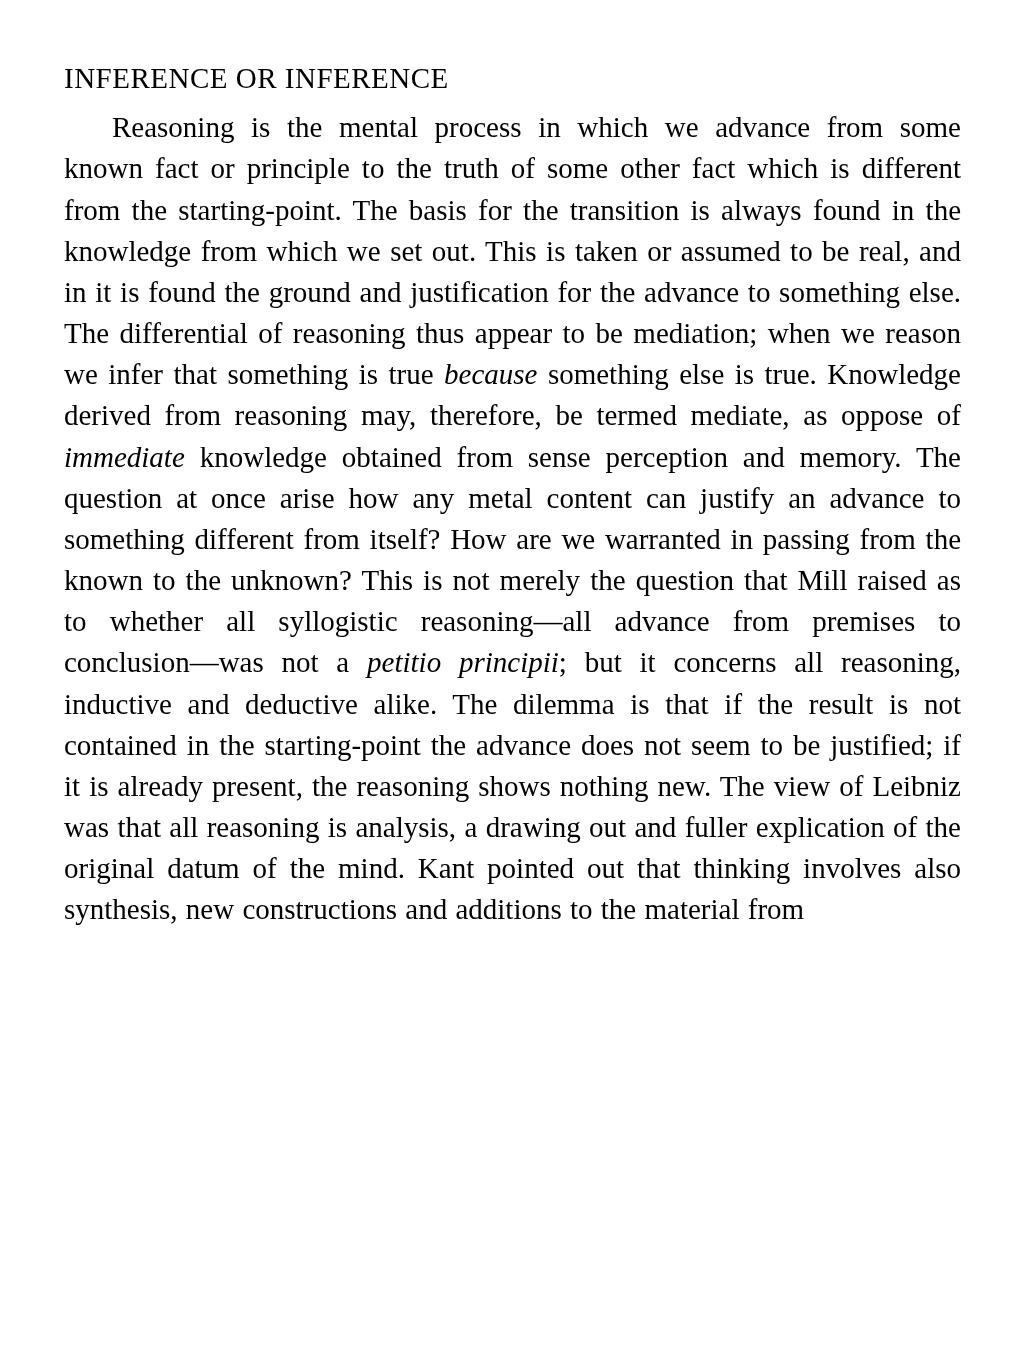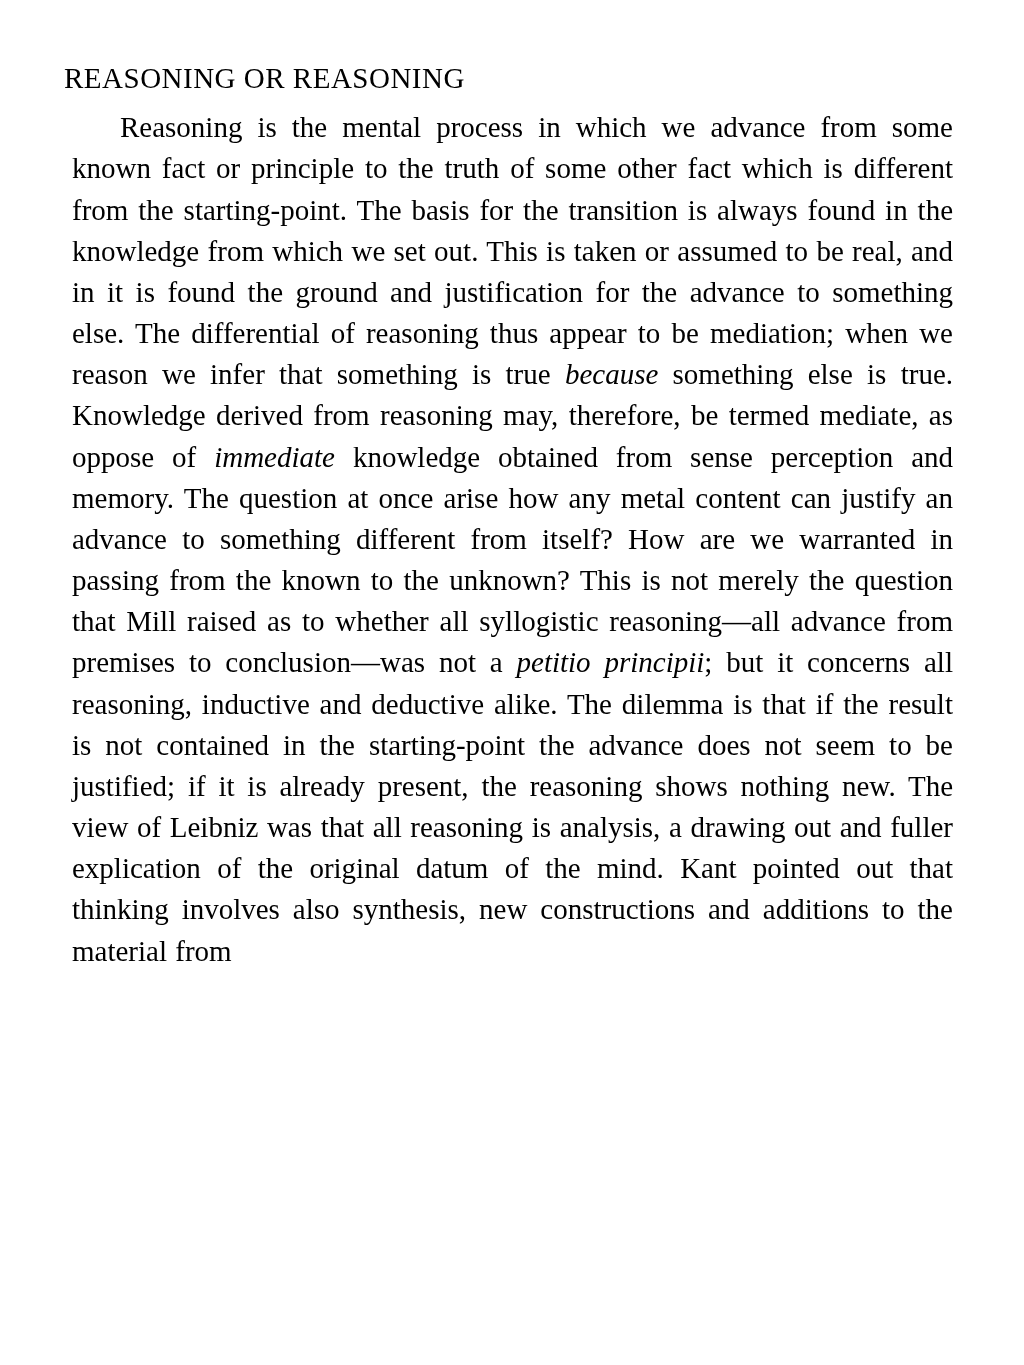--- a/index.html
+++ b/index.html
@@ -22,34 +22,34 @@
     font-family: "Liberation Serif", "DejaVu Serif", serif;
   }
   .page-title {
     font-size: 29px;
     line-height: 1.42;
     font-weight: normal;
     margin: 0 0 8px 0;
     letter-spacing: 0.5px;
   }
   .body-paragraph {
-    margin: 8px;
+    margin: 0;
     font-size: 29px;
     line-height: 1.42;
     text-align: justify;
     text-indent: 48px;
     word-spacing: 1px;
   }
   .seg {
     font-style: normal;
   }
   .seg.italic {
     font-style: italic;
   }
 </style>
 </head>
 <body>
 
 <div class="page">
-  <div class="page-title">REASONING OR REASONING</div>
+  <div class="page-title">INFERENCE OR INFERENCE</div>
 
   <p class="body-paragraph"><span class="seg">Reasoning is the mental process in which we advance from some known fact or principle to the truth of some other fact which is different from the starting-point. The basis for the transition is always found in the knowledge from which we set out. This is taken or assumed to be real, and in it is found the ground and justification for the advance to something else. The differential of reasoning thus appear to be mediation; when we reason we infer that something is true </span><span class="seg italic">because</span><span class="seg"> something else is true. Knowledge derived from reasoning may, therefore, be termed mediate, as oppose of </span><span class="seg italic">immediate</span><span class="seg">  knowledge obtained from sense perception and memory. The question at once arise how any metal content can justify an advance to something different from itself? How are we warranted in passing from the known to the unknown?  This is not merely the question that Mill raised as to whether all syllogistic reasoning—all advance from premises to conclusion—was not a </span><span class="seg italic">petitio principii</span><span class="seg">; but it concerns all reasoning, inductive and deductive alike. The dilemma is that if the result is not contained in the starting-point the advance does not seem to be justified; if it is already present, the reasoning shows nothing new. The view of Leibniz was that all reasoning is analysis, a drawing out and fuller explication of the original datum of the mind. Kant pointed out that thinking involves also synthesis, new constructions and additions to the material from</span></p>
 </div>
 
 </body></html>

